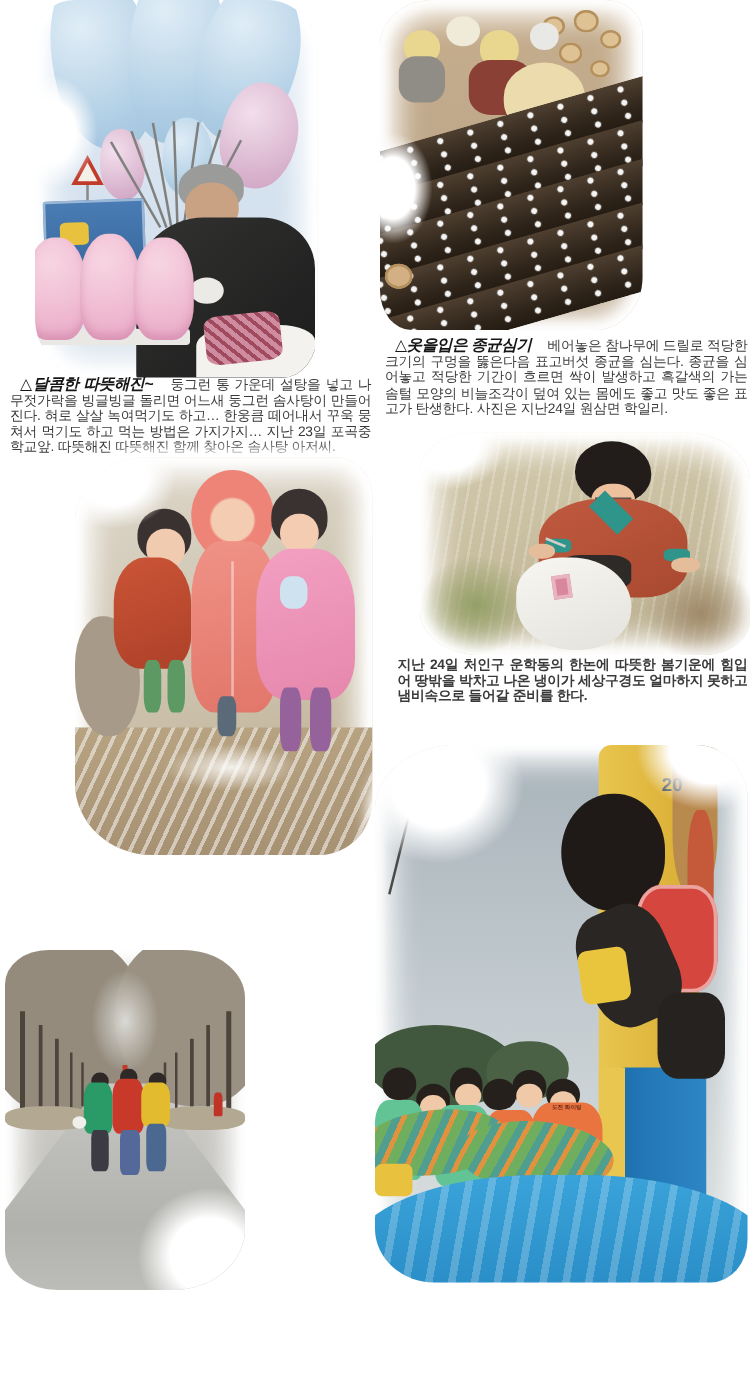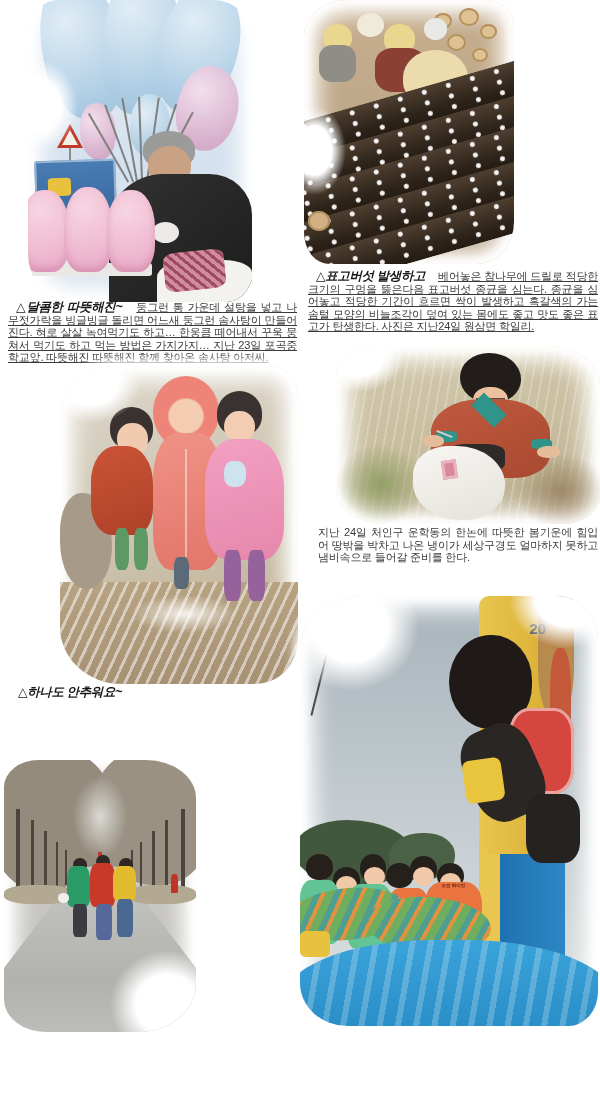--- a/index.html
+++ b/index.html
@@ -9,22 +9,22 @@
     position:relative; width:600px; height:1113px; background:#fff;
     overflow:hidden; margin:0 auto;
   }
   
   .cap { position:absolute; color:#3a3a3a; font-size:11px; line-height:12.6px;
          text-align:justify; letter-spacing:-0.2px; }
   .cap .t { font-weight:bold; font-style:italic; color:#161616; font-size:12.5px;
             letter-spacing:-0.4px; padding-left:8px; }
   .cap .t-inline { display:inline; padding-right:10px; }
   .cap .t-block { display:block; margin-bottom:3px; }
-  .cap .b-inline { display:inline;text-decoration:underline; }
-  .cap .b-indent { display:block; }
+  .cap .b-inline { display:inline; }
+  .cap .b-indent { display:block;font-weight:bold; }
 
   
   .photo { position:absolute; overflow:hidden;
     box-shadow: inset 0 0 22px 14px #fff, inset 0 0 8px 5px rgba(255,255,255,.85),
                 0 0 10px 6px #fff; }
   .ly { position:absolute; }
   .blob { position:absolute; background:radial-gradient(closest-side,#fff 55%,rgba(255,255,255,0) 100%); }
 
   
   #photo1 { left:28px; top:0; width:226px; height:302px;
@@ -154,21 +154,21 @@
     <div class="cutlog" style="left:2%;top:80%;width:22px;height:20px;background:#d3b084;"></div>
     <div class="blob" style="left:-10%;top:40%;width:30%;height:34%;"></div>
   </div>
 
   <p class="cap" style="left:8px;top:301px;width:289px;">
     <span class="t t-inline">△달콤한 따뜻해진~</span>
     <span class="b-inline">둥그런 통 가운데 설탕을 넣고 나무젓가락을 빙글빙글 돌리면 어느새 둥그런 솜사탕이 만들어 진다. 혀로 살살 녹여먹기도 하고… 한웅큼 떼어내서 꾸욱 뭉쳐서 먹기도 하고 먹는 방법은 가지가지… 지난 23일 포곡중학교앞. 따뜻해진 따뜻해진 함께 찾아온 솜사탕 아저씨.</span>
   </p>
 
   <p class="cap" style="left:308px;top:270px;width:290px;">
-    <span class="t t-inline">△표고버섯 발생하고</span>
+    <span class="t t-inline">△옷을입은 종균심기</span>
     <span class="b-inline">베어놓은 참나무에 드릴로 적당한 크기의 구멍을 뚫은다음 표고버섯 종균을 심는다. 종균을 심어놓고 적당한 기간이 흐르면 싹이 발생하고 흑갈색의 가는 솜털 모양의 비늘조각이 덮여 있는 몸에도 좋고 맛도 좋은 표고가 탄생한다. 사진은 지난24일 원삼면 학일리.</span>
   </p>
 
   <div class="photo" id="photo3">
     <div class="ly water"></div>
     <div class="ly" style="left:0;top:40%;width:22%;height:30%;background:#a89a88;border-radius:40% 55% 45% 50%;"></div>
 
     <div class="ly" style="left:21%;top:13%;width:18%;height:13%;background:#3a3230;border-radius:50% 50% 44% 44%;"></div>
     <div class="ly" style="left:24%;top:18%;width:13%;height:10%;background:#f1cbb0;border-radius:48%;"></div>
     <div class="ly" style="left:13%;top:25%;width:26%;height:28%;background:linear-gradient(160deg,#cb5436,#ad4129);border-radius:40% 42% 30% 34%;"></div>
@@ -207,21 +207,20 @@
     <div class="ly" style="left:29%;top:56%;width:35%;height:42%;background:linear-gradient(160deg,#f7f6f2,#e4e2dc);border-radius:38% 52% 44% 50%;"></div>
     <div class="ly" style="left:40%;top:64%;width:15px;height:19px;background:#d8889a;transform:rotate(-8deg);box-shadow:inset 0 0 0 3px #e8b4c0;"></div>
     <div class="blob" style="left:-10%;top:-14%;width:36%;height:40%;"></div>
   </div>
 
   <p class="cap" style="left:318px;top:526px;width:280px;">
     <span class="b-indent">지난 24일 처인구 운학동의 한논에 따뜻한 봄기운에 힘입어 땅밖을 박차고 나온 냉이가 세상구경도 얼마하지 못하고 냄비속으로 들어갈 준비를 한다.</span>
   </p>
 
   <p class="cap" style="left:10px;top:686px;width:282px;">
-    <span class="t t-block">△하나도 안추워요~</span>
   </p>
 
   <div class="photo" id="photo5">
     <div class="ly" style="left:-6%;top:-4%;width:64%;height:52%;background:#948b7d;border-radius:30% 46% 50% 40%;"></div>
     <div class="ly" style="left:46%;top:-4%;width:62%;height:50%;background:#9a9183;border-radius:44% 30% 42% 52%;"></div>
     <div class="ly" style="left:36%;top:6%;width:28%;height:30%;background:radial-gradient(closest-side,#dad9d4,rgba(218,217,212,0));"></div>
 
     <div class="trunkL" style="left:6%;top:18%;width:4px;height:32%;"></div>
     <div class="trunkL" style="left:14%;top:22%;width:3px;height:27%;"></div>
     <div class="trunkL" style="left:21%;top:26%;width:3px;height:22%;"></div>

